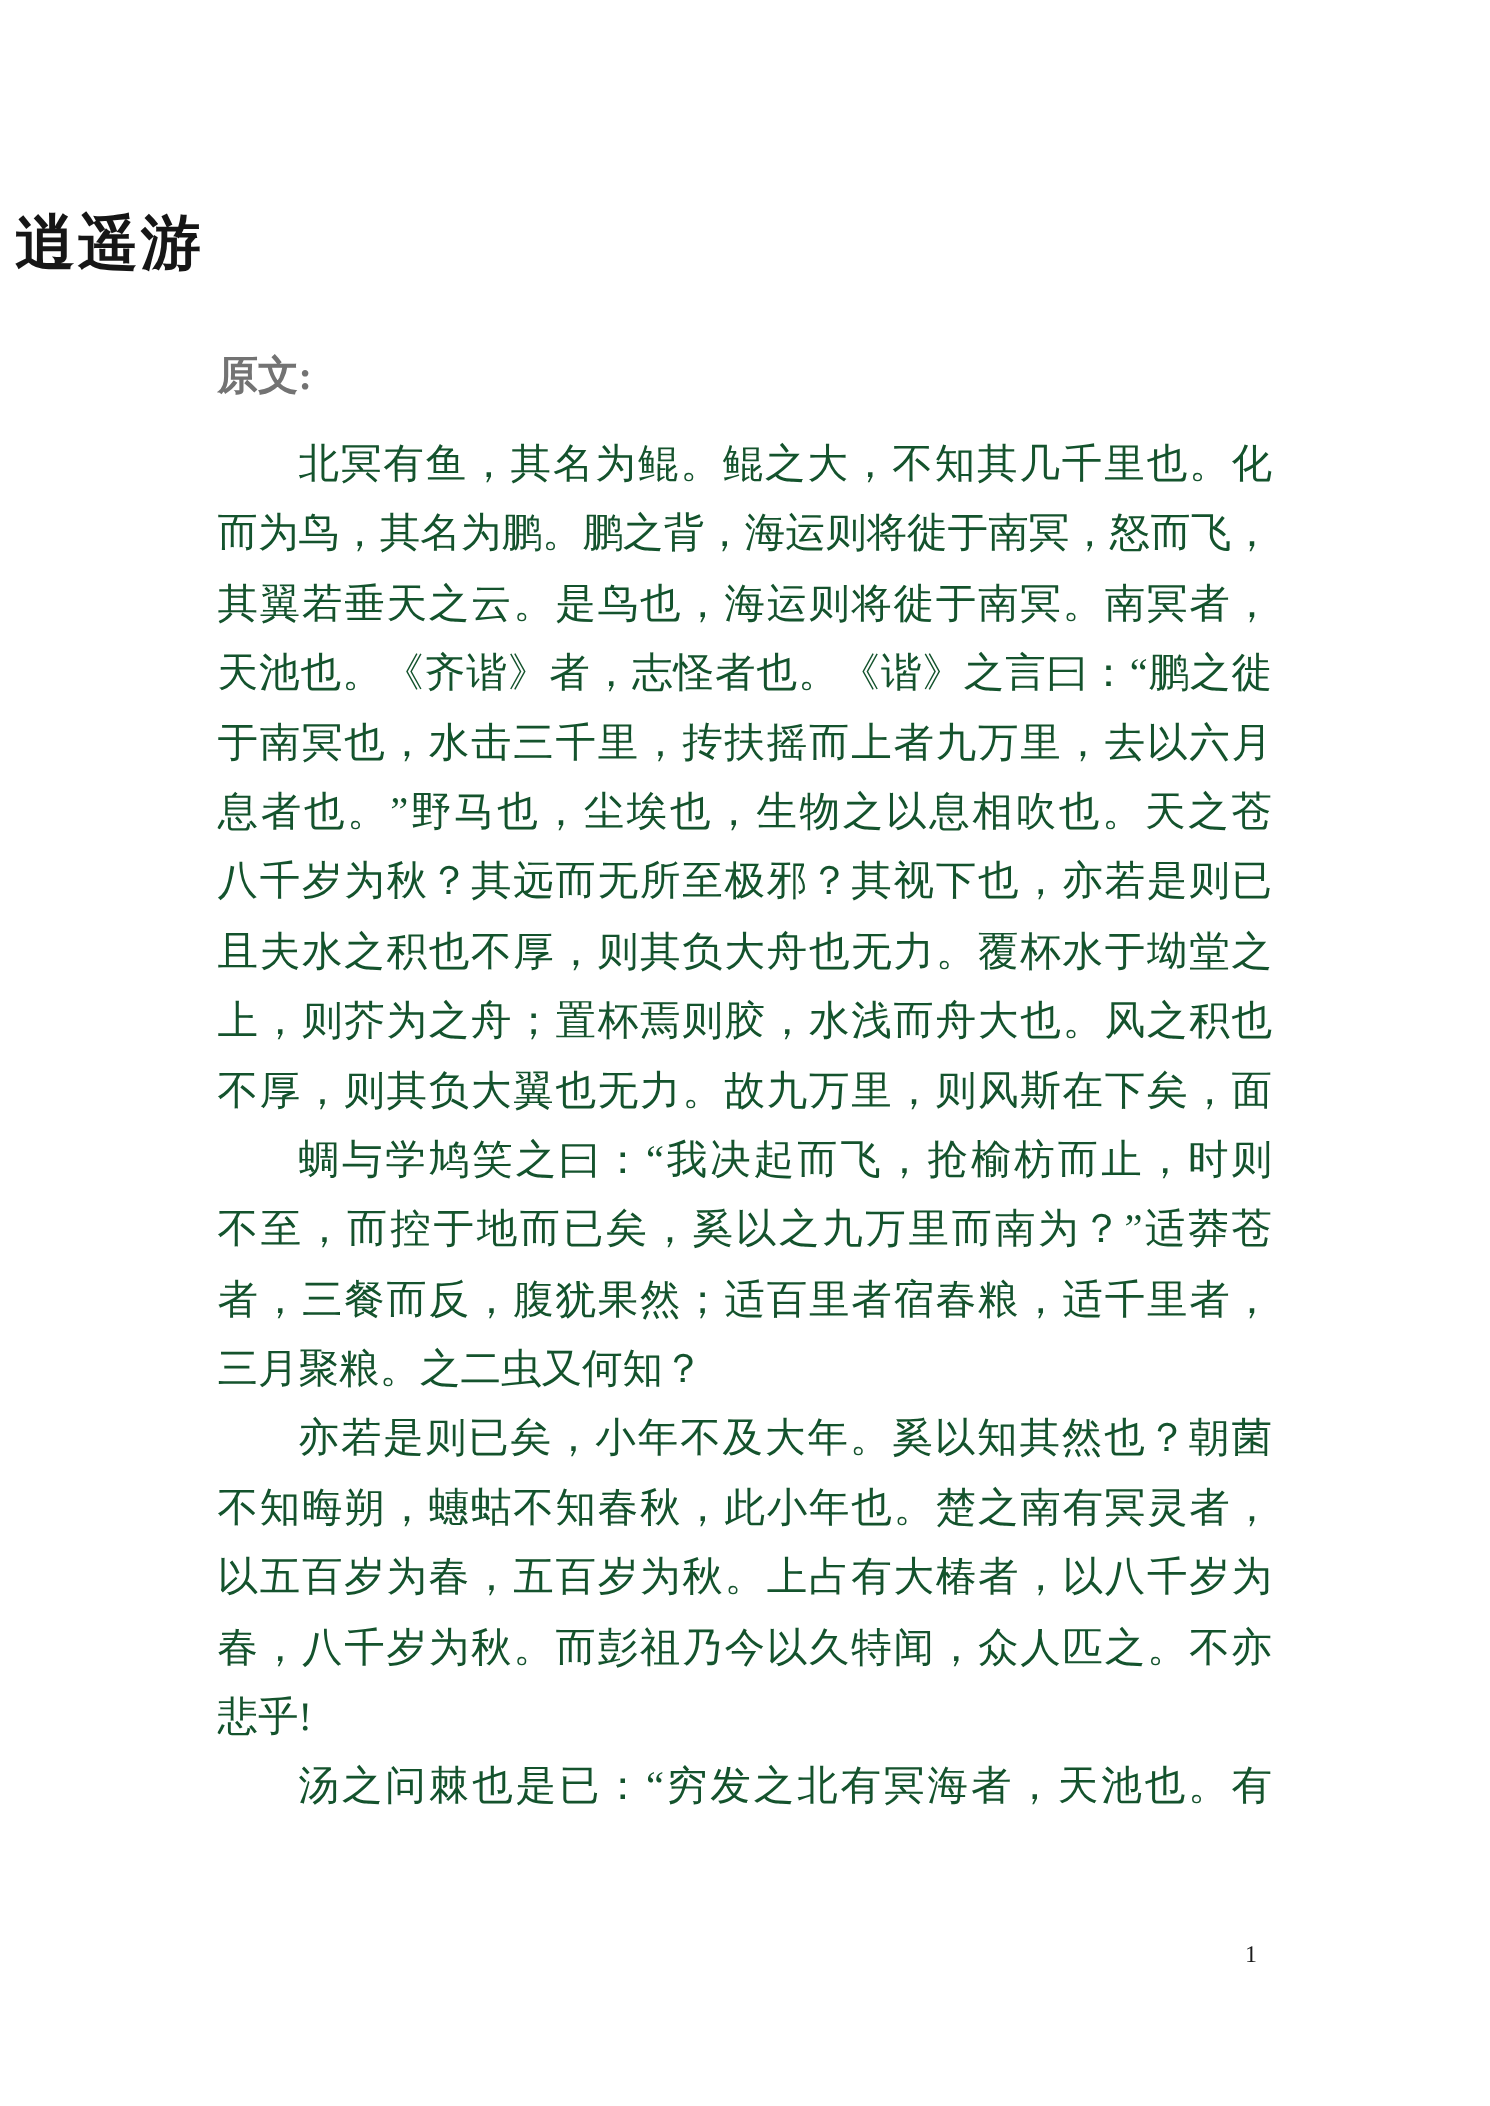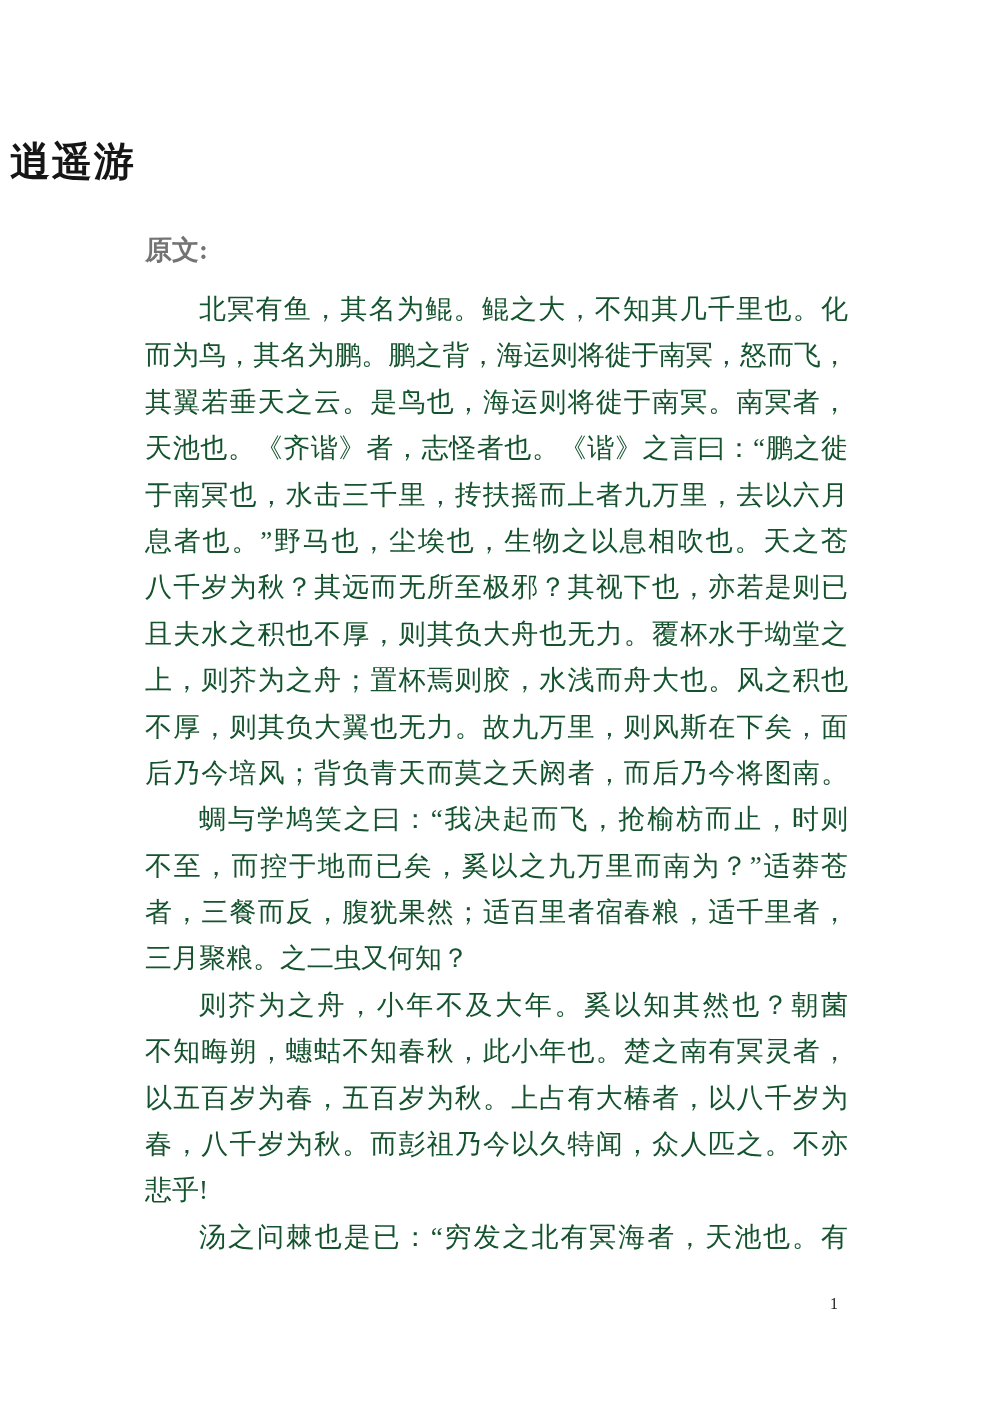--- a/index.html
+++ b/index.html
@@ -88,26 +88,25 @@
       <div class="line indent">北冥有鱼，其名为鲲。鲲之大，不知其几千里也。化</div>
       <div class="line">而为鸟，其名为鹏。鹏之背，海运则将徙于南冥，怒而飞，</div>
       <div class="line">其翼若垂天之云。是鸟也，海运则将徙于南冥。南冥者，</div>
       <div class="line">天池也。《齐谐》者，志怪者也。《谐》之言曰：“鹏之徙</div>
       <div class="line">于南冥也，水击三千里，抟扶摇而上者九万里，去以六月</div>
       <div class="line">息者也。”野马也，尘埃也，生物之以息相吹也。天之苍苍，</div>
       <div class="line">八千岁为秋？其远而无所至极邪？其视下也，亦若是则已矣。</div>
       <div class="line">且夫水之积也不厚，则其负大舟也无力。覆杯水于坳堂之</div>
       <div class="line">上，则芥为之舟；置杯焉则胶，水浅而舟大也。风之积也</div>
       <div class="line">不厚，则其负大翼也无力。故九万里，则风斯在下矣，面</div>
-      <div class="line">后乃今培风；背负青天而莫之夭阏者，而后乃今将图南。</div>
       <div class="line indent">蜩与学鸠笑之曰：“我决起而飞，抢榆枋而止，时则</div>
       <div class="line">不至，而控于地而已矣，奚以之九万里而南为？”适莽苍</div>
       <div class="line">者，三餐而反，腹犹果然；适百里者宿春粮，适千里者，</div>
       <div class="line no-fill">三月聚粮。之二虫又何知？</div>
-      <div class="line indent">则芥为之舟，小年不及大年。奚以知其然也？朝菌</div>
+      <div class="line indent">亦若是则已矣，小年不及大年。奚以知其然也？朝菌</div>
       <div class="line">不知晦朔，蟪蛄不知春秋，此小年也。楚之南有冥灵者，</div>
       <div class="line">以五百岁为春，五百岁为秋。上占有大椿者，以八千岁为</div>
       <div class="line">春，八千岁为秋。而彭祖乃今以久特闻，众人匹之。不亦</div>
       <div class="line no-fill">悲乎!</div>
       <div class="line indent">汤之问棘也是已：“穷发之北有冥海者，天池也。有</div>
     </div>
 
   <div class="page-number">1</div>
 </div>
 

